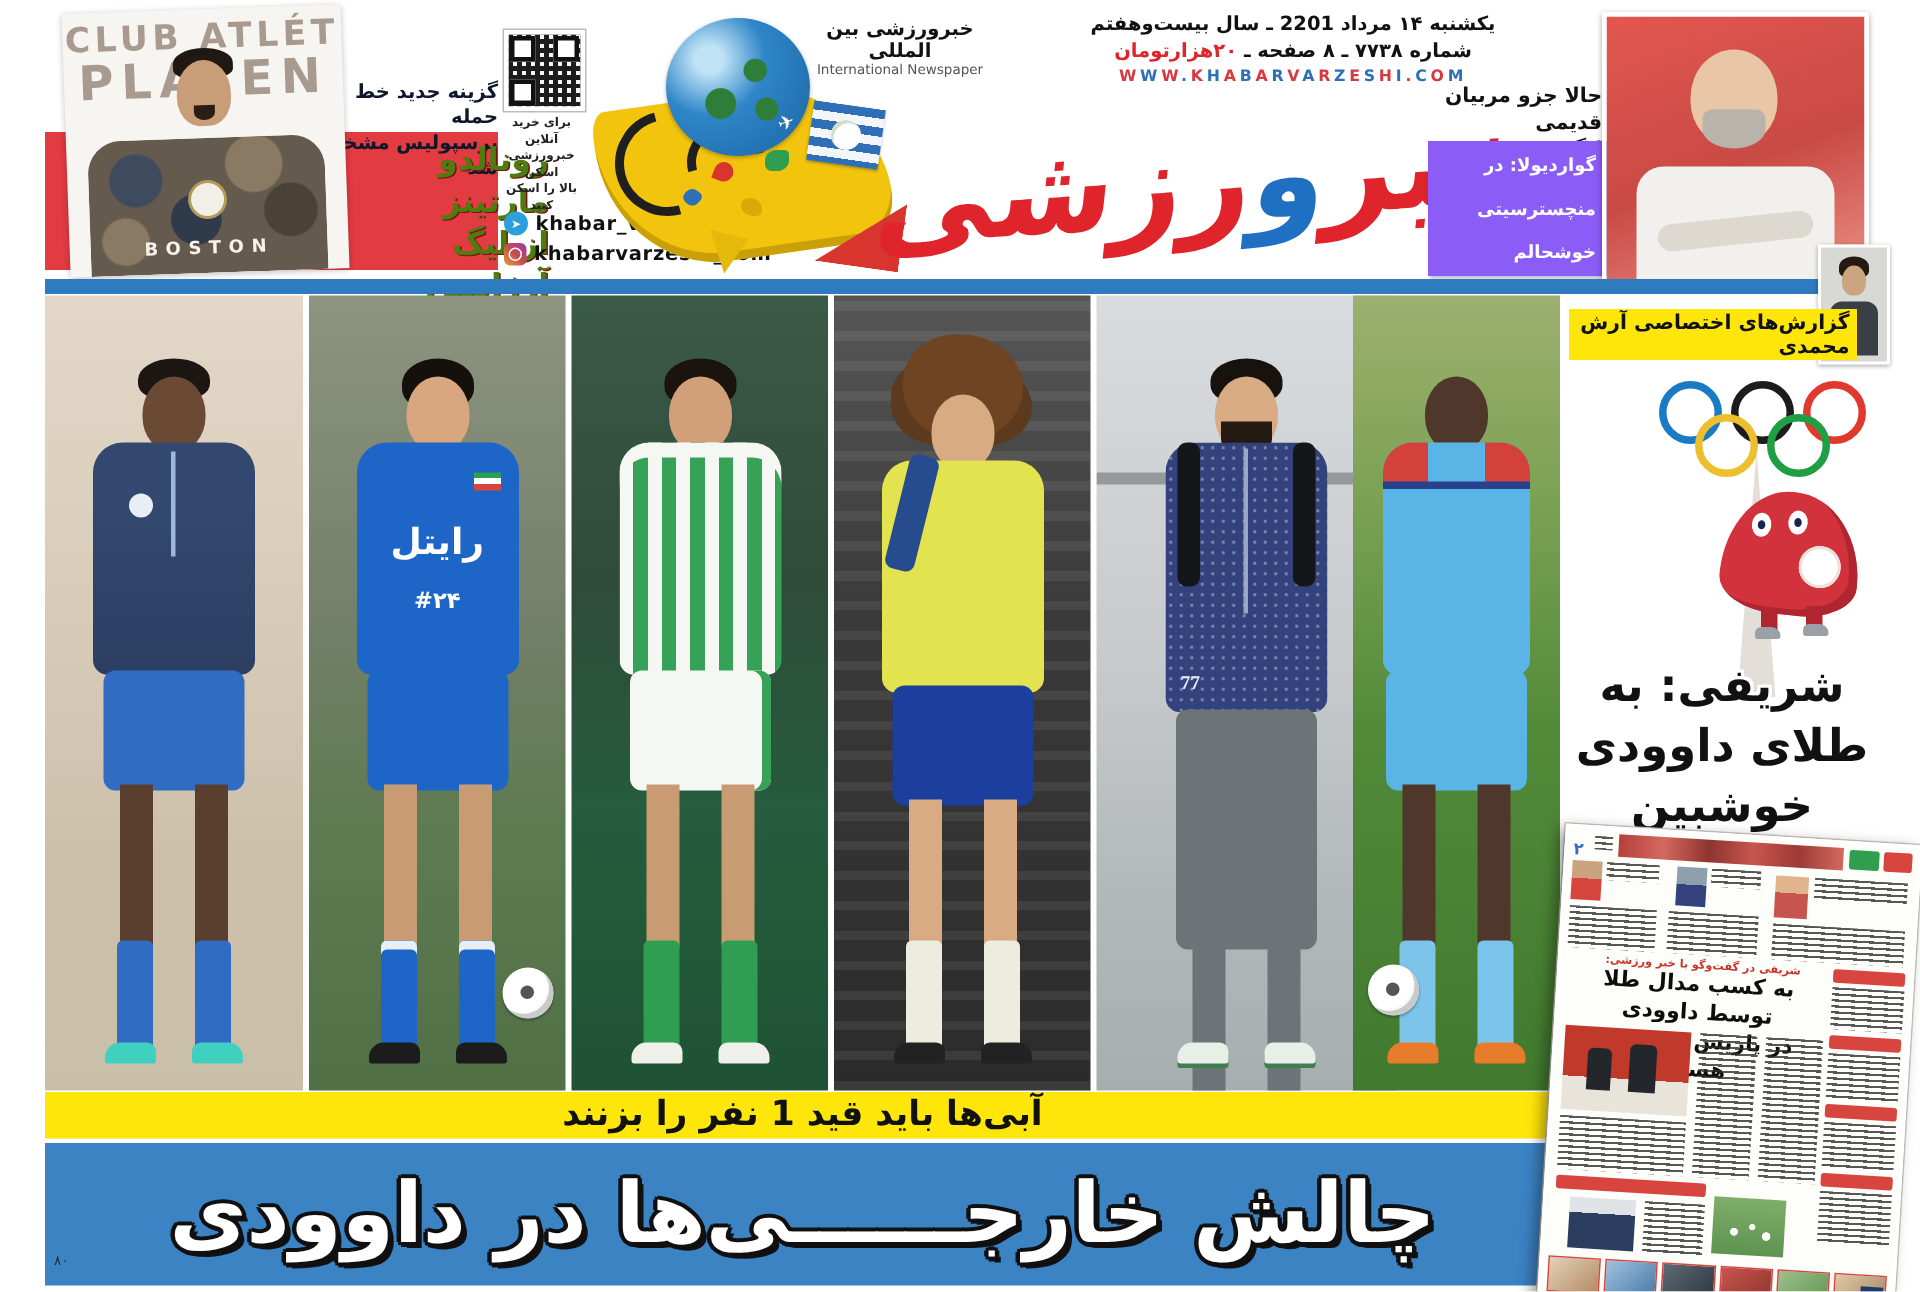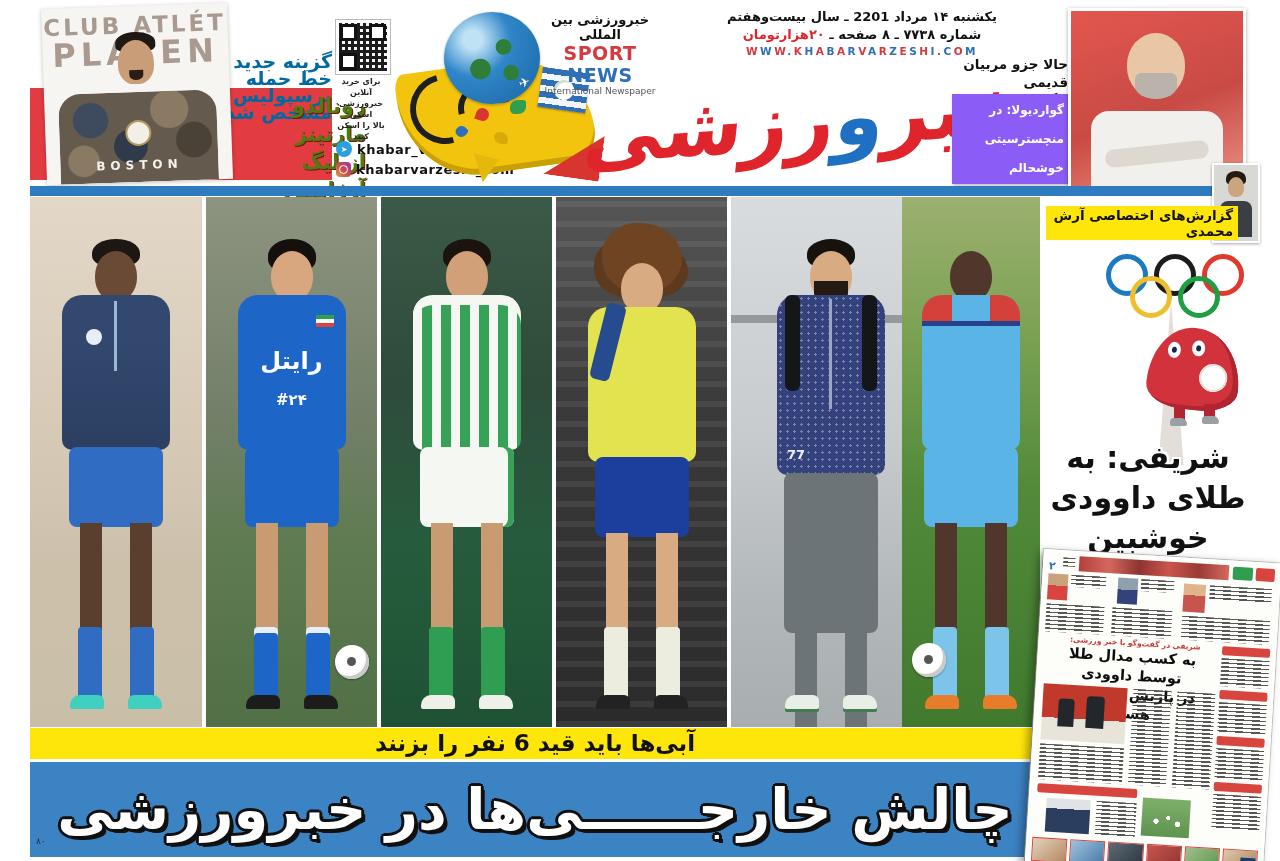--- a/index.html
+++ b/index.html
@@ -5,21 +5,21 @@
   html,body{margin:0;padding:0;background:#ffffff;}
   .page{position:relative;width:1280px;height:861px;background:#fff;overflow:hidden;
         font-family:"DejaVu Sans",sans-serif;}
   .abs{position:absolute;}
   .rtl{direction:rtl;}
   
   .feat-red{background:#e23b41;}
   .feat-card{background:#f7f5f1;box-shadow:0 1px 4px rgba(0,0,0,.25);transform:rotate(-2deg);overflow:hidden;}
   .card-t1{color:#a89a8e;font-size:23px;letter-spacing:3px;text-align:center;margin-top:6px;font-weight:bold;}
   .card-t2{color:#a89a8e;font-size:32px;letter-spacing:5px;text-align:center;font-weight:bold;margin-top:-4px;}
-  .feat-kicker{font-size:19px;line-height:17px;color:#0369a1;text-align:right;font-weight:bold;}
+  .feat-kicker{font-size:13px;line-height:17px;color:#0f172a;text-align:right;font-weight:bold;}
   .feat-head{color:#4d7c0f;font-size:21px;line-height:28px;text-align:right;font-weight:bold;
              text-shadow:1px 1px 0 #7a1116;padding-left:40px;}
   .qr{background:
       repeating-linear-gradient(0deg,#1c1c1c 0 3px,transparent 3px 6px),
       repeating-linear-gradient(90deg,#1c1c1c 0 3px,#f4f4f4 3px 6px);
       border:3px solid #fff;outline:1px solid #bbb;}
   .qr-eye{position:absolute;width:11px;height:11px;border:3px solid #111;background:#fff;}
   .qr-cap{font-size:8px;line-height:11px;color:#222;text-align:center;font-weight:bold;}
   .soc-row{display:flex;align-items:center;gap:5px;}
   .tg-ic{width:16px;height:16px;border-radius:50%;background:#2ca0dd;color:#fff;font-size:8px;
@@ -183,24 +183,20 @@
     <div class="abs" style="left:96px;top:128px;width:14px;height:12px;background:#d9a90a;border-radius:40% 60% 30% 60%;"></div>
     <div class="abs flagchip" style="left:142px;top:66px;width:48px;height:40px;">
       <div class="abs" style="left:14px;top:10px;width:20px;height:20px;background:#fff;border-radius:50%;box-shadow:inset 2px 2px 0 #cfe0ce;"></div>
     </div>
     <div class="abs wedge" style="left:148px;top:128px;width:56px;height:46px;"></div>
     <div class="abs" style="left:72px;top:152px;width:0;height:0;border-left:16px solid transparent;border-right:10px solid transparent;border-top:26px solid #e5b90c;transform:rotate(14deg);"></div>
   </div>
 
   <div class="abs" style="left:540px;top:12px;width:120px;text-align:center;">
     <div class="logo-fa rtl">خبرورزشی بین المللی</div>
-    <div class="logo-sport">
-      <span class="sp">SPORT</span>
-      <span class="nw">NEWS</span>
-    </div>
     <div class="logo-intl">International Newspaper</div>
   </div>
 
   <div class="abs rtl callig" style="left:585px;top:60px;width:440px;height:126px;line-height:122px;font-size:80px;">
     <span>خبر</span><span class="vav">و</span><span>رزشی</span>
   </div>
 
   <div class="abs rtl" style="left:712px;top:9px;width:300px;text-align:center;">
     <div class="date-l1">یکشنبه ۱۴ مرداد 2201 ـ سال بیست‌وهفتم</div>
     <div class="date-l2" style="margin-top:3px;">
@@ -285,21 +281,21 @@
     </div>
     <div class="shorts" style="top:260px;background:#1c3f9e;"></div>
     <div class="legL" style="top:336px;background:#d8ab83;"></div>
     <div class="legR" style="top:336px;background:#d8ab83;"></div>
     <div class="sockL" style="background:#ececdf;"></div>
     <div class="sockR" style="background:#ececdf;"></div>
     <div class="shoeL" style="background:#222;"></div>
     <div class="shoeR" style="background:#222;"></div>
   </div>
 
-  <div class="photo" id="p5" style="left:731px;width:200px;background:linear-gradient(180deg,#d9dcde 0%,#c7cbcd 45%,#b3b8ba 75%,#a8adaf 100%);">
+  <div class="photo" id="p5" style="left:731px;width:200px;background:linear-gradient(180deg,#d9dcde 0%,#c7cbcd 45%,#b3b8ba 75%,#a8adaf 100%);font-family:Liberation Serif, serif;">
     <div class="abs" style="left:0;right:0;top:118px;height:8px;background:rgba(90,95,100,.5);"></div>
     <div class="hair" style="background:#17120e;height:30px;"></div>
     <div class="head" style="background:#d8ab83;"></div>
     <div class="abs" style="left:50%;transform:translateX(-50%);top:84px;width:34px;height:22px;background:#241a12;border-radius:0 0 46% 46%;"></div>
     <div class="torso" style="background:#33427c;background-image:radial-gradient(rgba(255,255,255,.35) 1px,transparent 1.3px);background-size:7px 7px;height:180px;">
       <div class="abs" style="left:8px;top:0;width:15px;height:96px;background:#14161a;border-radius:6px;"></div>
       <div class="abs" style="right:8px;top:0;width:15px;height:96px;background:#14161a;border-radius:6px;"></div>
       <div class="abs" style="left:52px;top:4px;width:3px;height:110px;background:#9aa6c4;"></div>
       <div class="abs" style="left:10px;top:152px;color:#eef;font-size:13px;font-weight:bold;">77</div>
     </div>
@@ -359,24 +355,24 @@
     <div class="m-shoe" style="left:54px;top:88px;"></div>
   </div>
 
   <div class="abs rtl sharifi" style="left:1048px;top:438px;width:200px;">
     <div>شریفی: به</div>
     <div>طلای داوودی</div>
     <div>خوشبین هستم</div>
   </div>
   <div class="abs pgmark" style="left:1188px;top:560px;">۷۰</div>
 
-  <div class="abs rtl strap" style="left:30px;top:728px;width:1010px;height:31px;">آبی‌ها باید قید 6 نفر را بزنند</div>
+  <div class="abs rtl strap" style="left:30px;top:728px;width:1010px;height:31px;">آبی‌ها باید قید 1 نفر را بزنند</div>
 
   <div class="abs banner" style="left:30px;top:762px;width:1010px;height:95px;">
-    <div class="rtl banner-txt">چالش خارجــــــی‌ها در خبرورزشی</div>
+    <div class="rtl banner-txt">چالش خارجــــــی‌ها در داوودی</div>
   </div>
   <div class="abs pgmark" style="left:36px;top:836px;color:#1d2b3a;">۸۰</div>
 
   <div class="abs inset" style="left:1044px;top:549px;width:234px;height:316px;">
     <div class="abs" style="left:4px;top:3px;width:26px;height:13px;">
       <span style="color:#2f6fb8;font-weight:bold;font-size:11px;">۲</span>
       <span class="abs scrib" style="left:14px;top:2px;width:12px;height:9px;"></span>
     </div>
     <div class="abs" style="left:34px;top:3px;width:150px;height:15px;background:linear-gradient(90deg,#b5403b,#d4685f 20%,#8e3430 40%,#c8554d 60%,#9c3a35 80%,#d4685f);"></div>
     <div class="abs" style="left:188px;top:4px;width:20px;height:13px;background:#2f9e4f;border-radius:2px;"></div>

